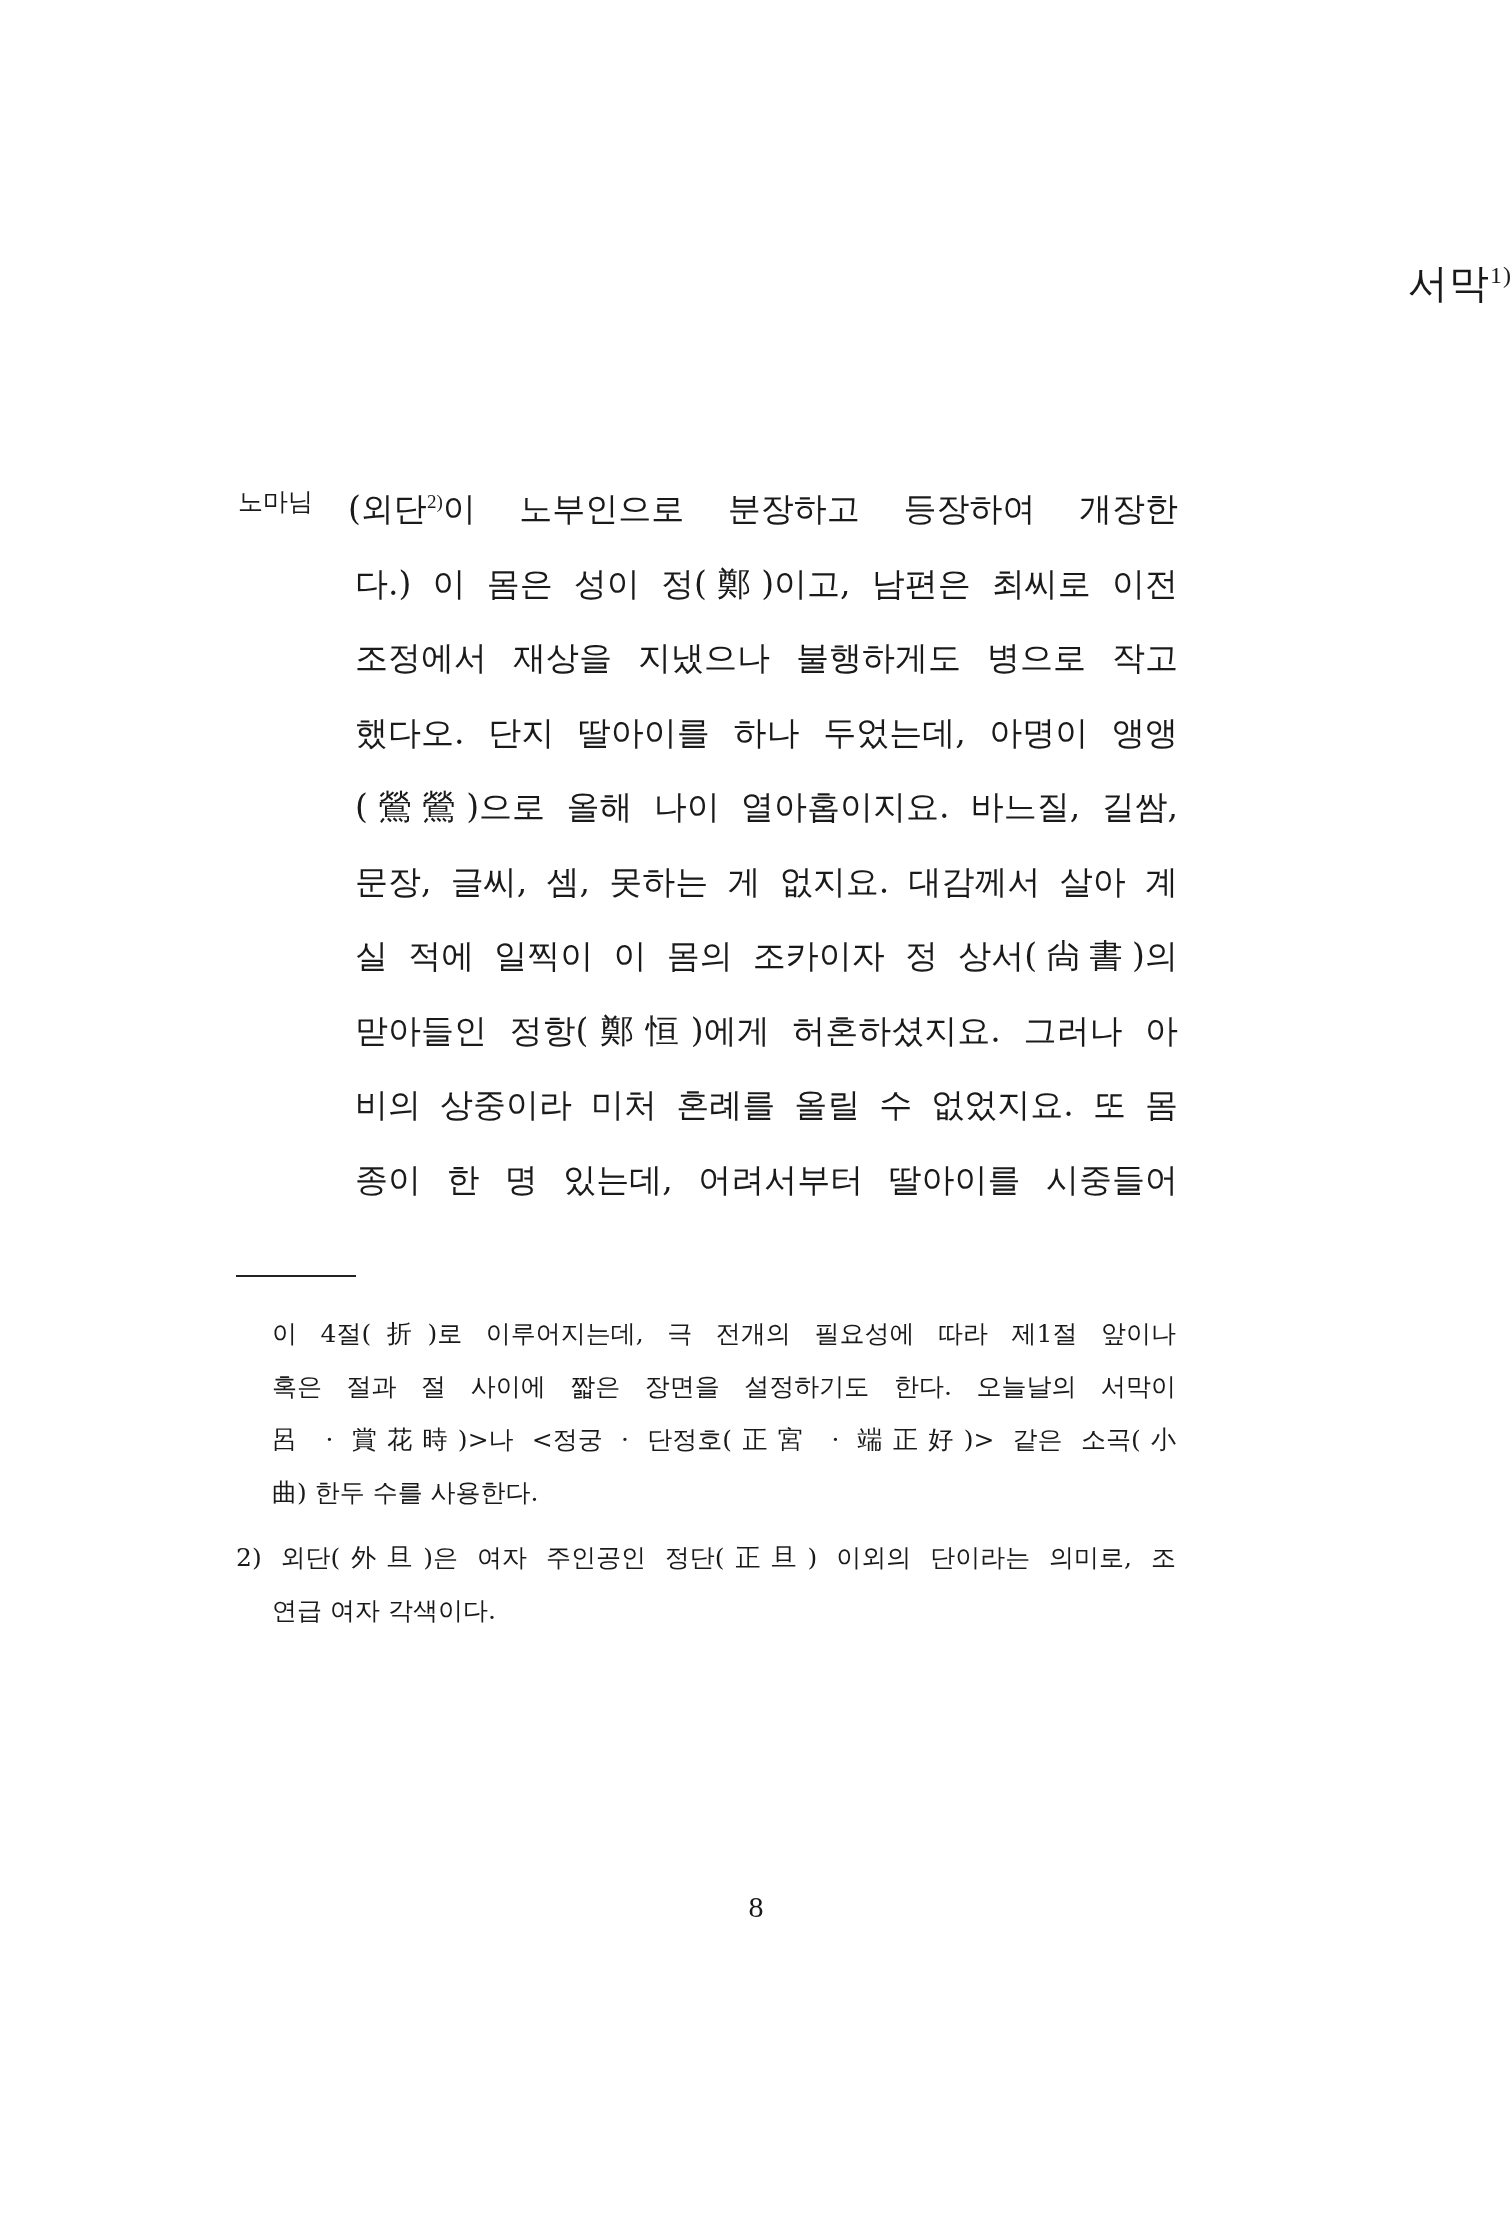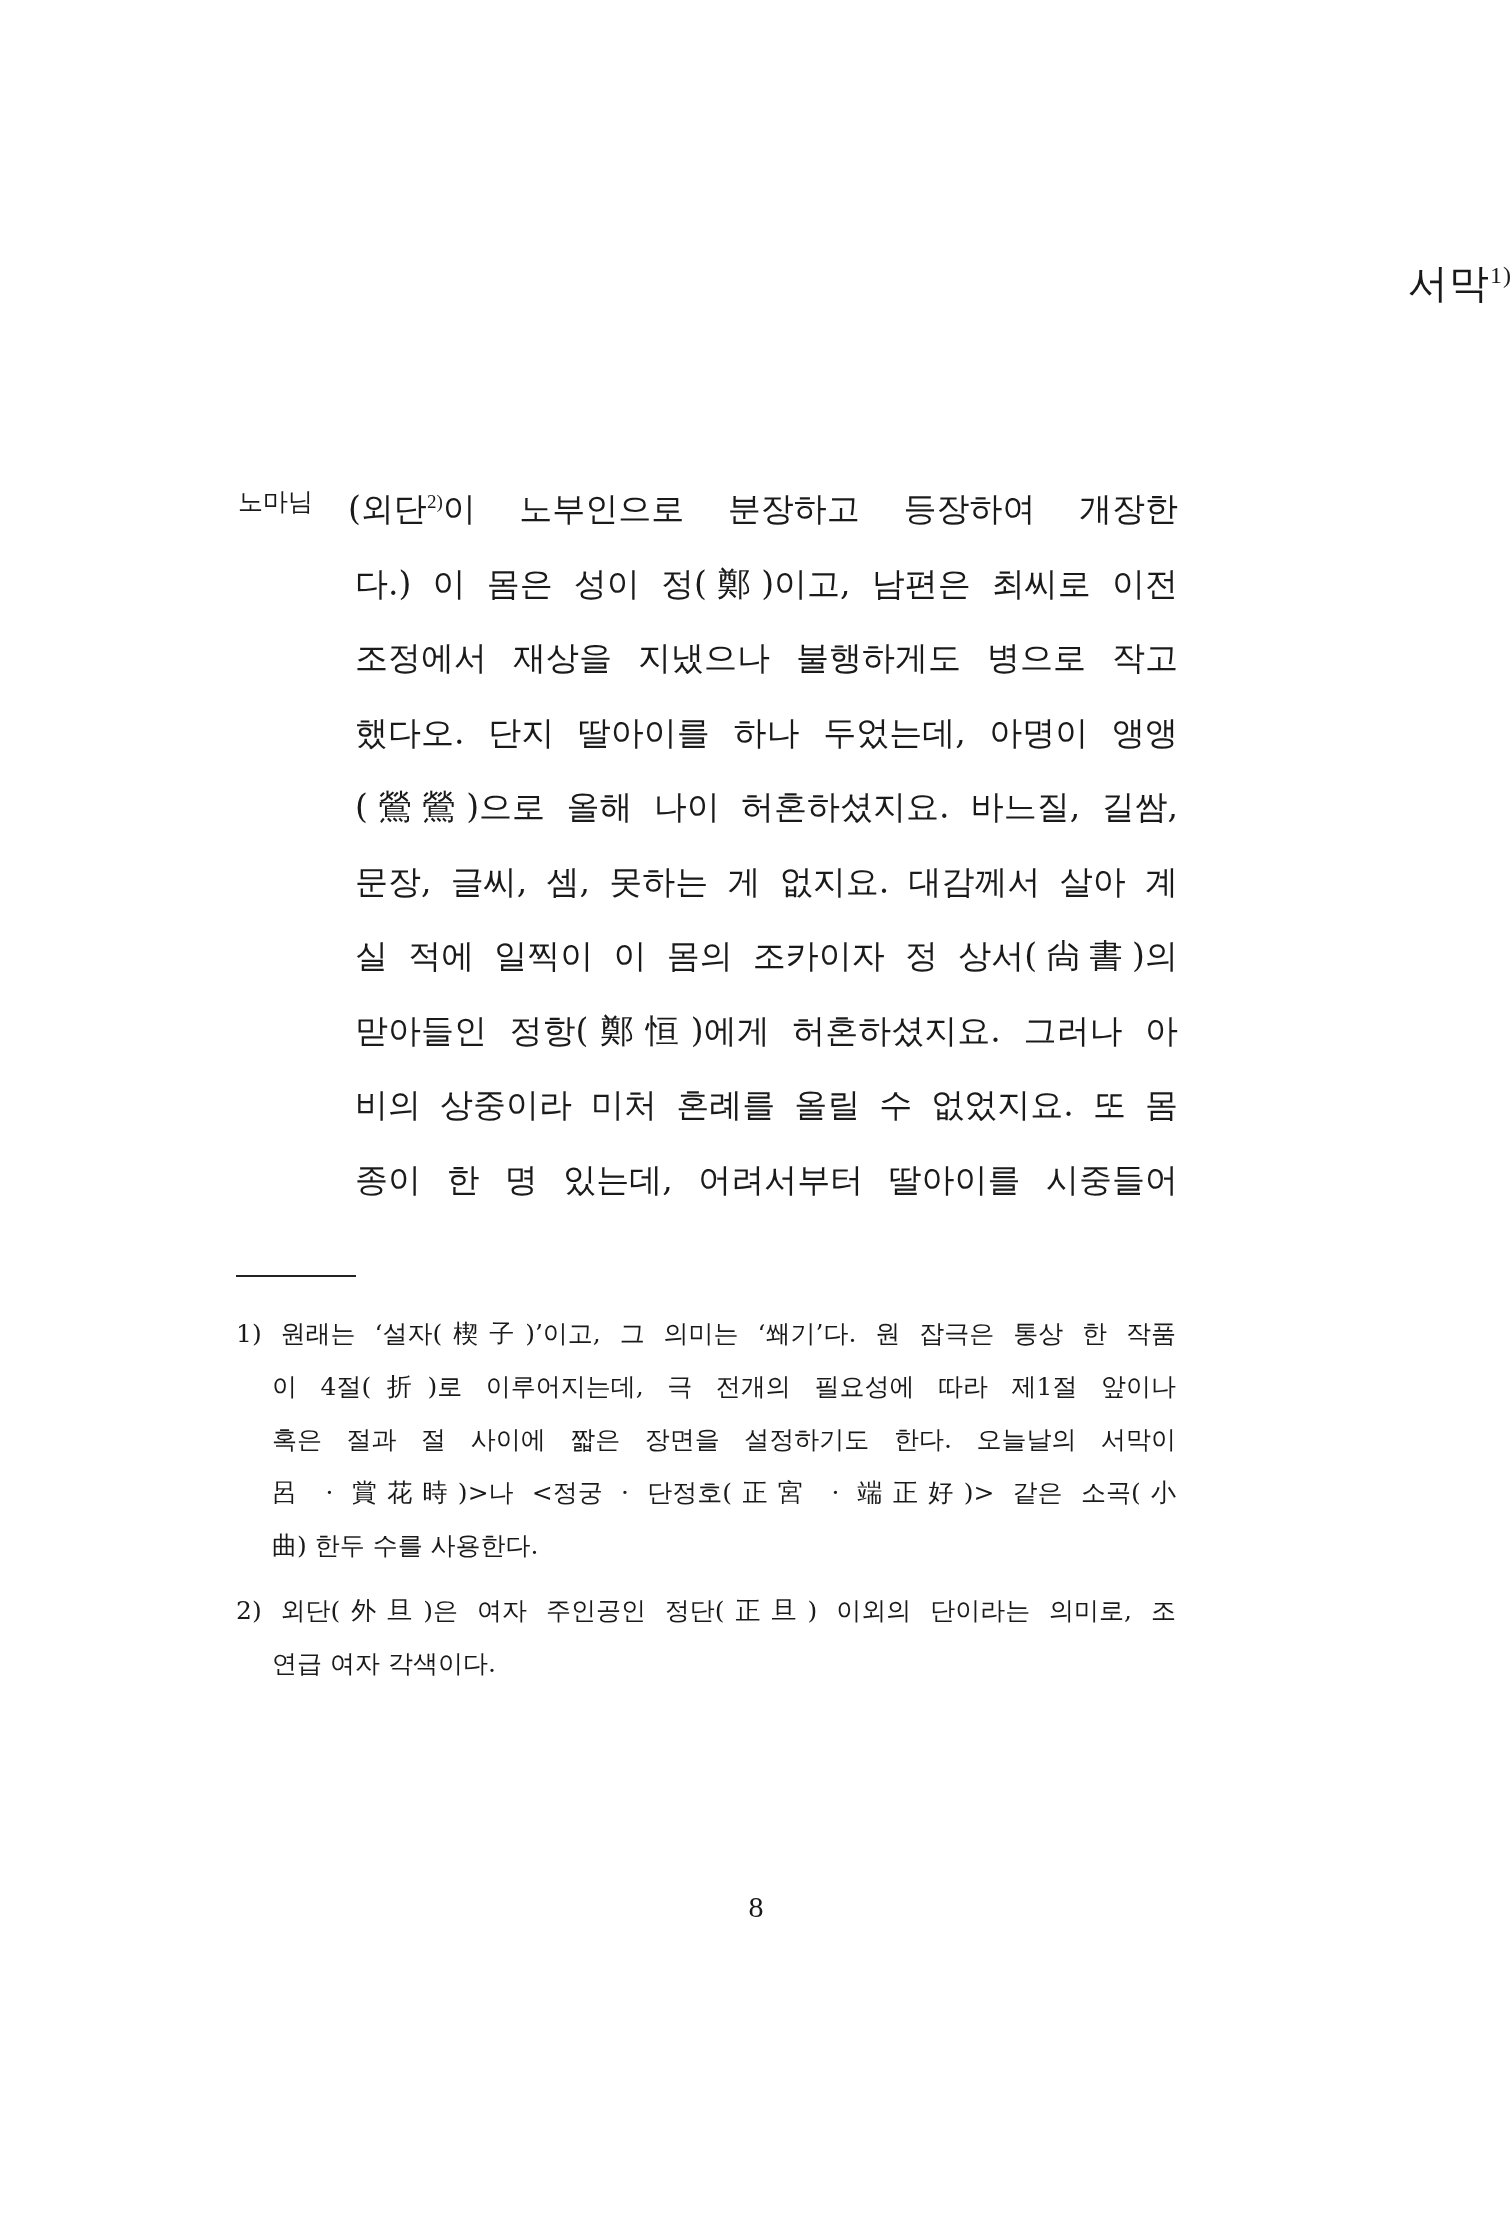--- a/index.html
+++ b/index.html
@@ -28,33 +28,32 @@
 <div class="page">
 
   <div class="title"><span>서막</span><sup>1)</sup></div>
 
   <div class="dialogue">
     <span class="speaker">노마님</span>
     <span class="body-line first"><span>(외단</span><sup>2)</sup><span>이  노부인으로  분장하고  등장하여  개장한</span></span>
     <span class="body-line cont">다.) 이 몸은 성이 정(鄭)이고, 남편은 최씨로 이전</span>
     <span class="body-line cont">조정에서 재상을 지냈으나 불행하게도 병으로 작고</span>
     <span class="body-line cont">했다오. 단지 딸아이를 하나 두었는데, 아명이 앵앵</span>
-    <span class="body-line cont">(鶯鶯)으로 올해 나이 허혼하셨지요. 바느질, 길쌈,</span>
+    <span class="body-line cont">(鶯鶯)으로 올해 나이 열아홉이지요. 바느질, 길쌈,</span>
     <span class="body-line cont">문장, 글씨, 셈, 못하는 게 없지요. 대감께서 살아 계</span>
     <span class="body-line cont">실 적에 일찍이 이 몸의 조카이자 정 상서(尙書)의</span>
     <span class="body-line cont">맏아들인 정항(鄭恒)에게 허혼하셨지요. 그러나 아</span>
     <span class="body-line cont">비의 상중이라 미처 혼례를 올릴 수 없었지요. 또 몸</span>
     <span class="body-line cont">종이 한 명 있는데, 어려서부터 딸아이를 시중들어</span>
   </div>
 
   <div class="rule"></div>
 
   <div class="footnotes">
     <div class="fn">
-      <span class="fn-line first">1) 원래는 ‘설자(楔子)’이고, 그 의미는 ‘쐐기’다. 원 잡극은 통상 한 작품</span>
       <span class="fn-line cont">이 4절(折)로 이루어지는데, 극 전개의 필요성에 따라 제1절 앞이나</span>
       <span class="fn-line cont">혹은 절과 절 사이에 짧은 장면을 설정하기도 한다. 오늘날의 서막이</span>
       <span class="fn-line cont">呂 · 賞花時)&gt;나 &lt;정궁 · 단정호(正宮 · 端正好)&gt; 같은 소곡(小</span>
       <span class="fn-line cont last">曲) 한두 수를 사용한다.</span>
     </div>
     <div class="fn">
       <span class="fn-line first">2) 외단(外旦)은 여자 주인공인 정단(正旦) 이외의 단이라는 의미로, 조</span>
       <span class="fn-line cont last">연급 여자 각색이다.</span>
     </div>
   </div>

